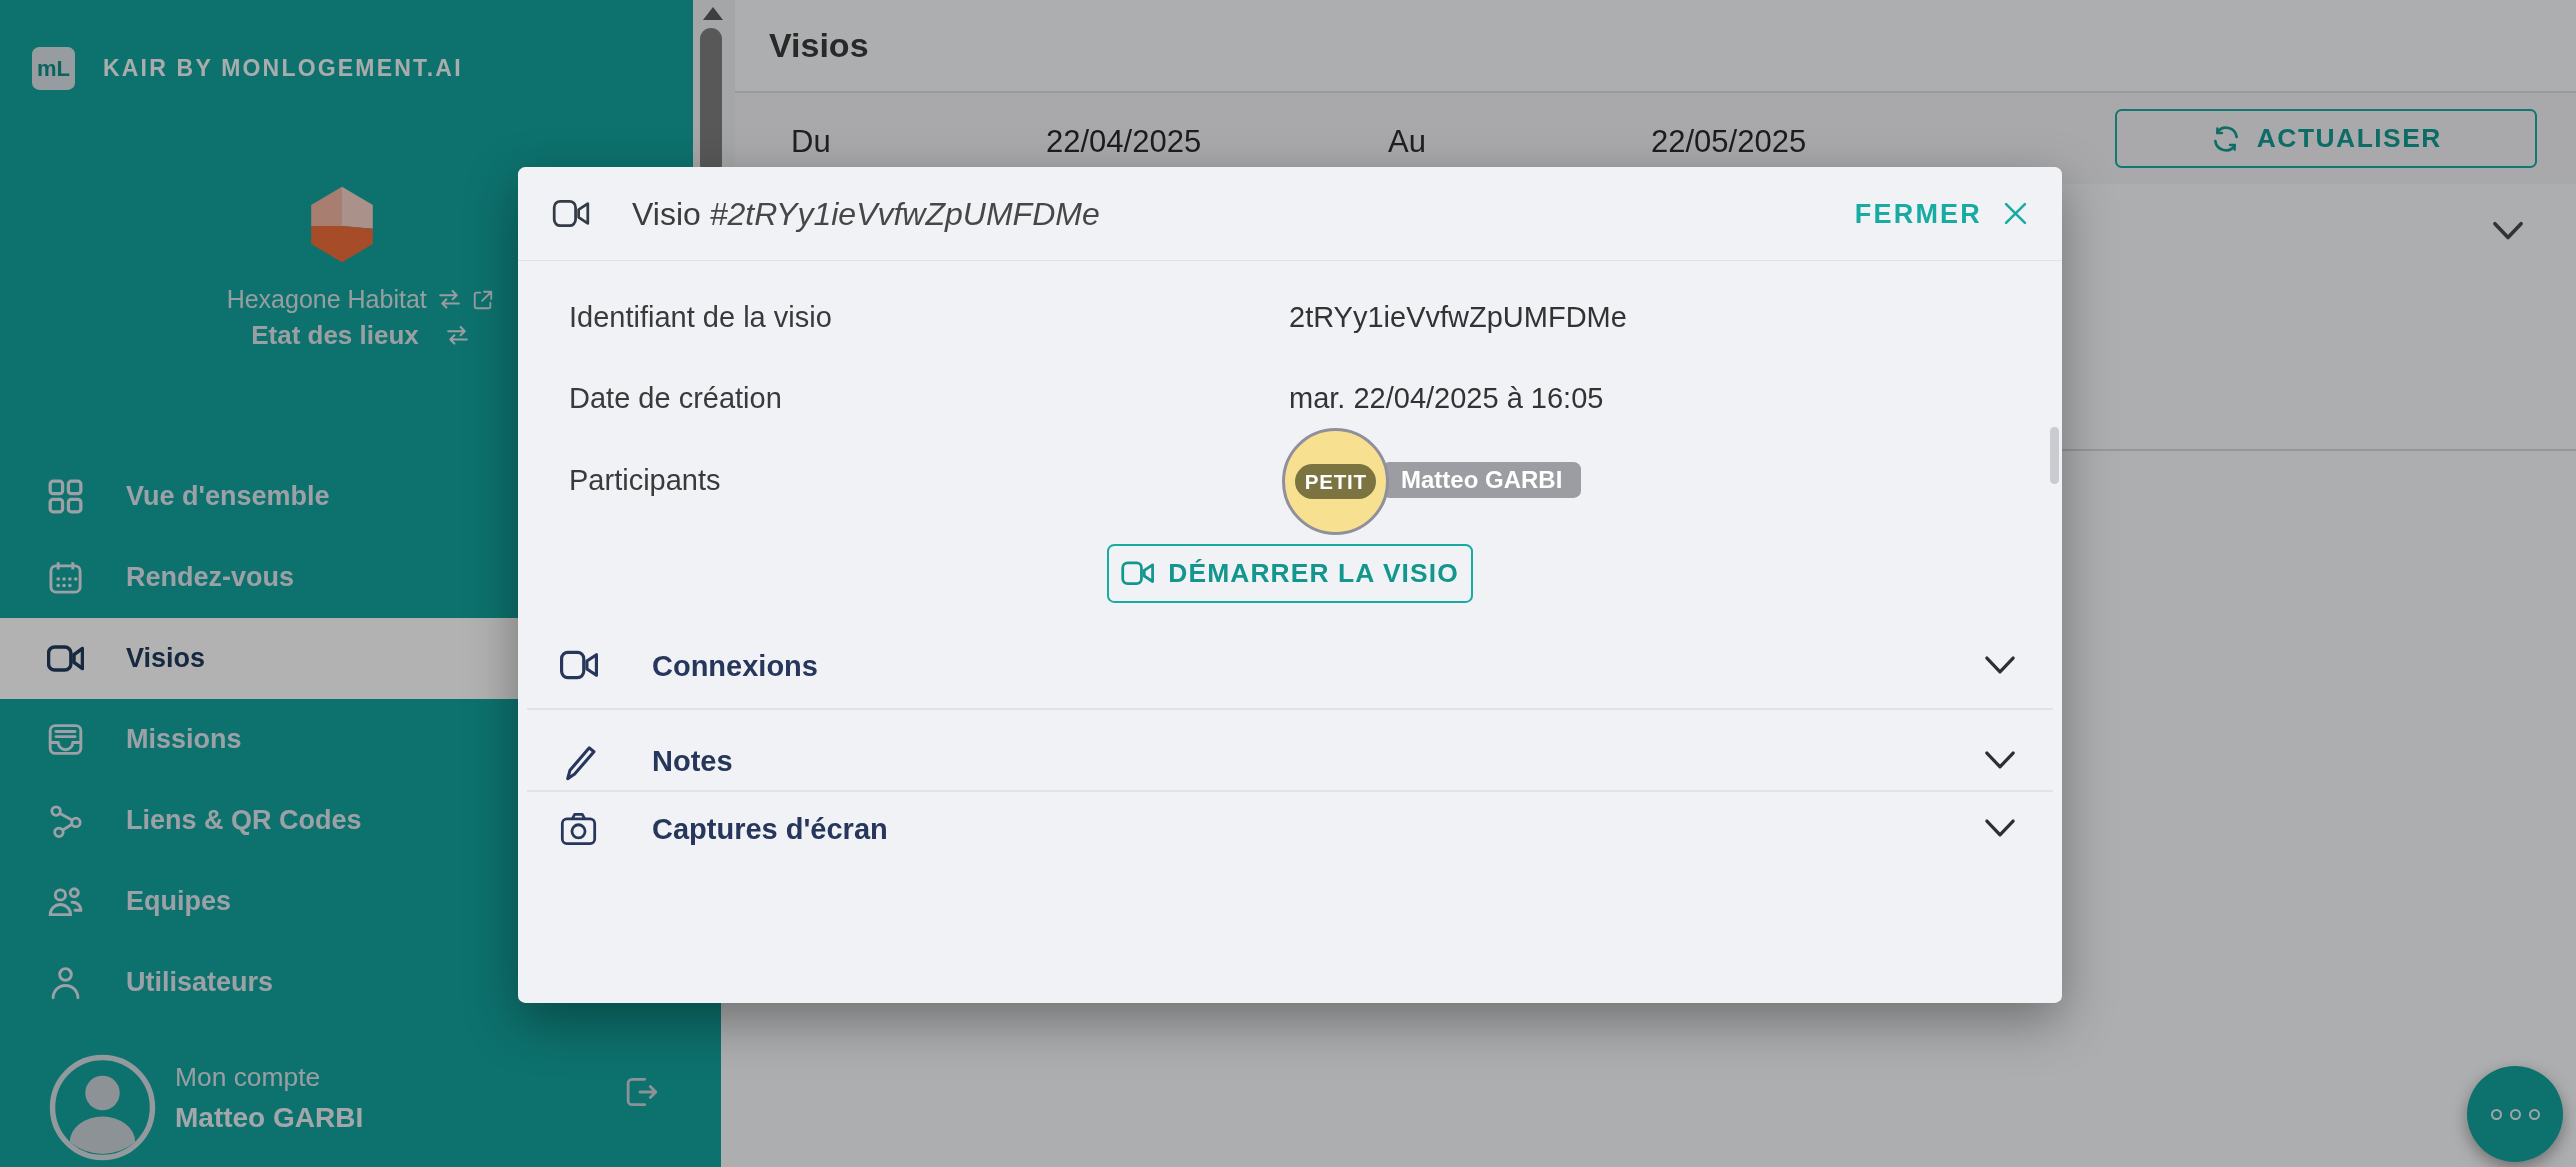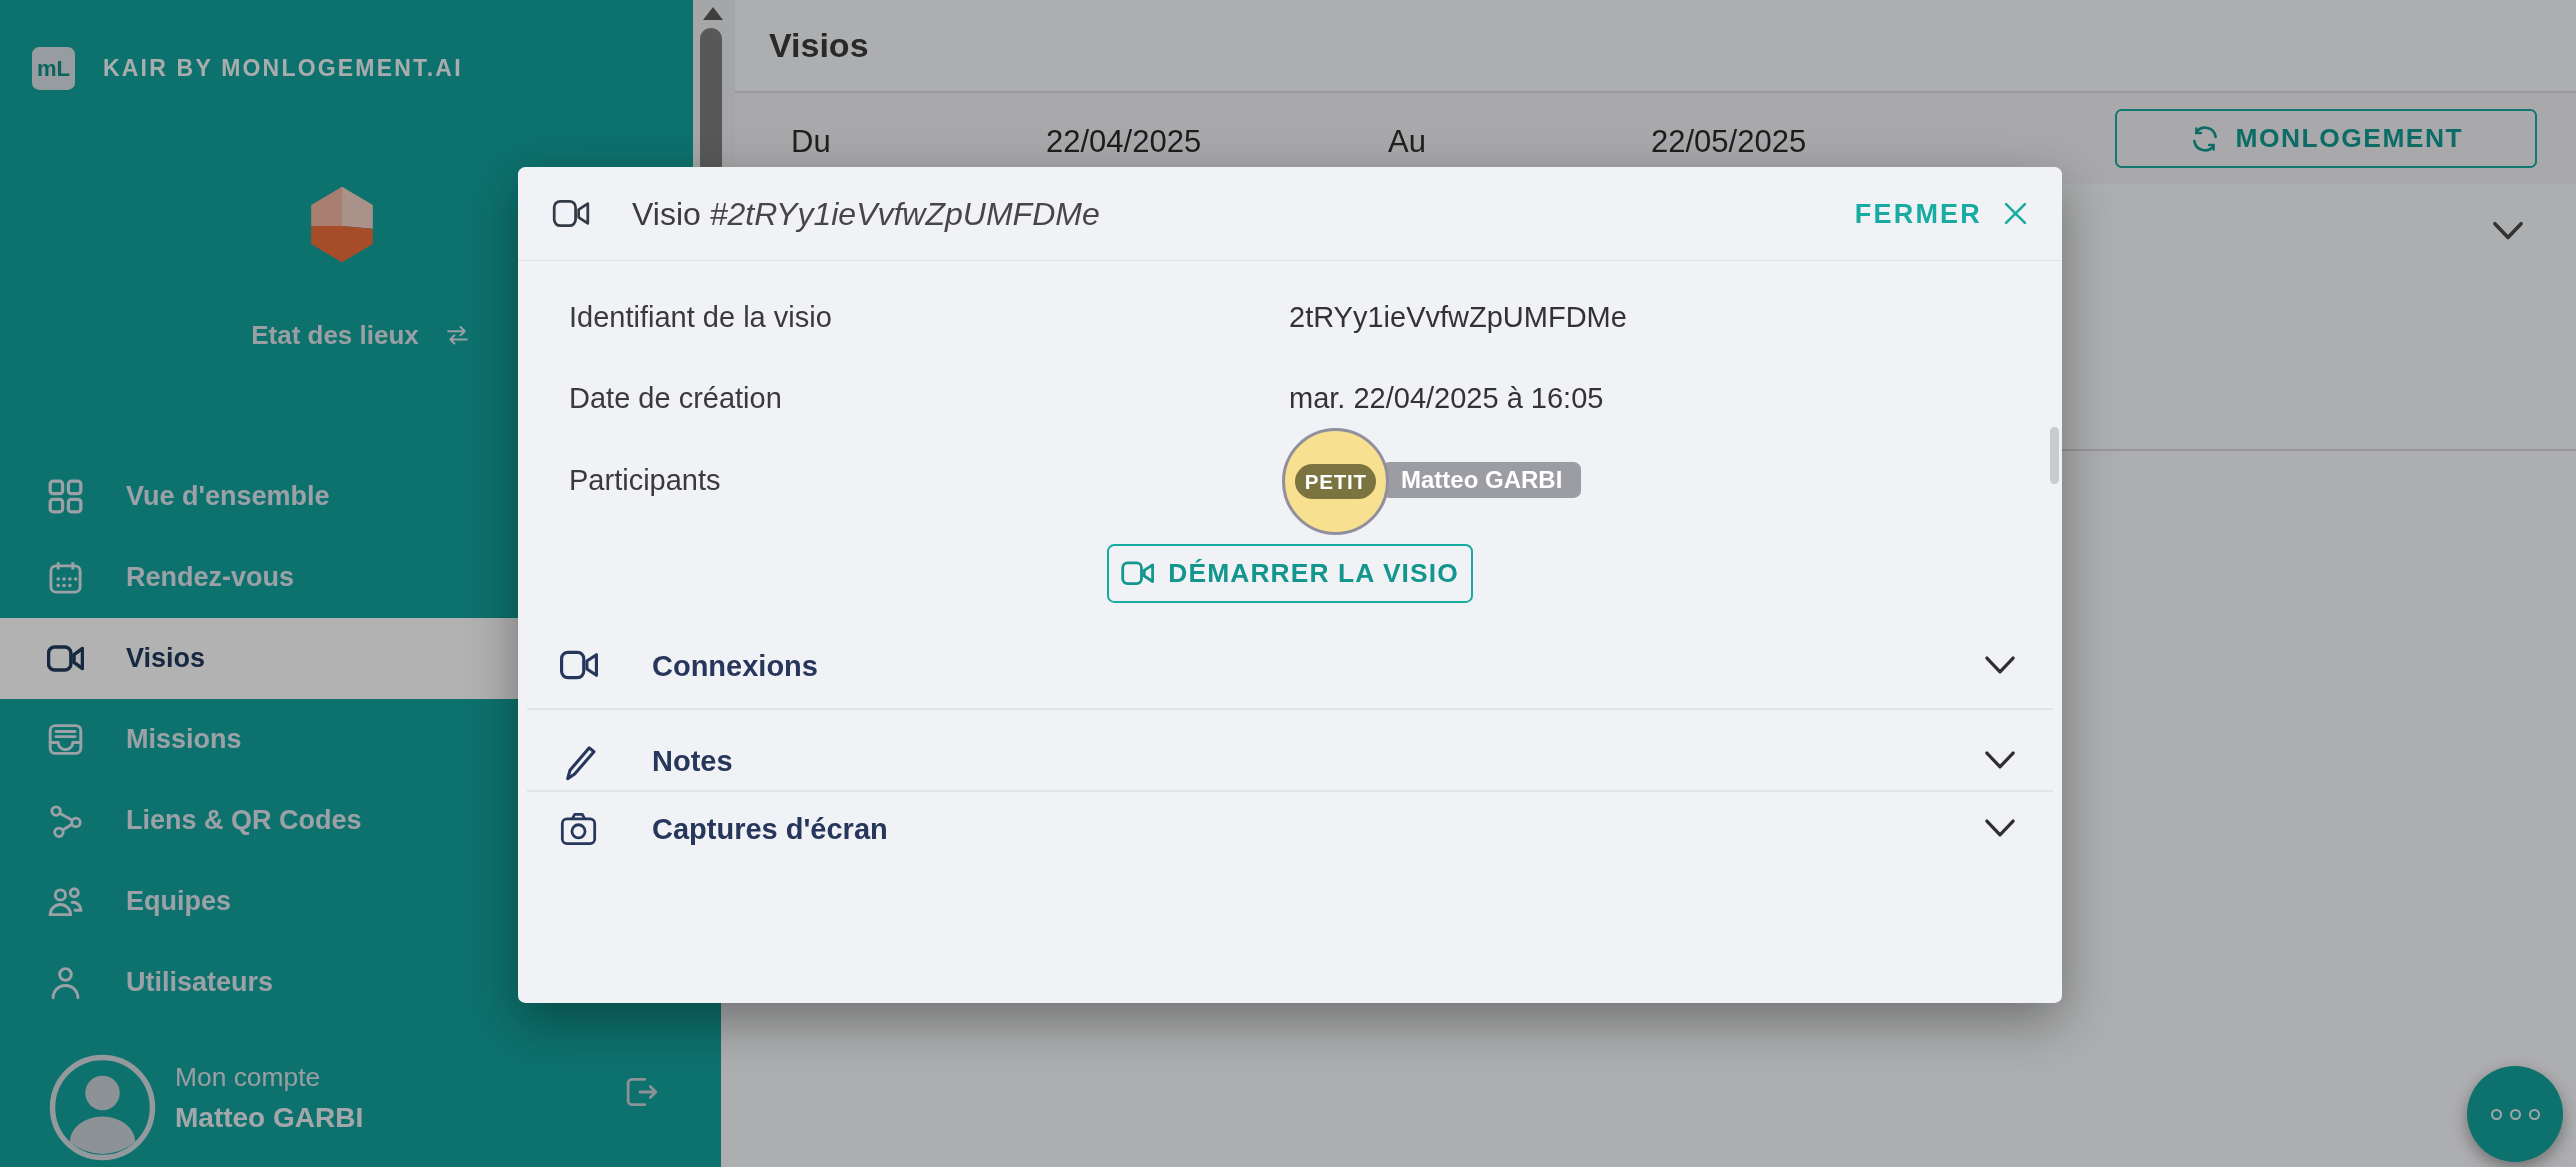--- a/index.html
+++ b/index.html
@@ -88,20 +88,35 @@
 
   <div class="cube">
     <svg width="70" height="79" viewBox="0 0 100 112">
       <polygon points="50,2 6,28 6,58 50,58" fill="#F0B5A0"></polygon>
       <polygon points="50,2 94,28 94,62 50,58" fill="#F4D2C6"></polygon>
       <polygon points="6,58 50,58 94,62 94,84 50,110 6,84" fill="#EE6E3A"></polygon>
       <polygon points="50,58 50,110 94,84 94,62" fill="#E8halt" fill-opacity="0"></polygon>
     </svg>
   </div>
 
+  <div class="org-name">
+    <span>Hexagone Habitat</span>
+    <span class="mini-icon">
+      <svg width="25" height="20.6" viewBox="0 0 24 20" fill="none" stroke="#D8E1E5" stroke-width="2" stroke-linecap="round" stroke-linejoin="round">
+          <path d="M3 6 h16 M15 2 l4 4 -4 4"></path>
+          <path d="M21 14 H5 M9 10 l-4 4 4 4"></path>
+        </svg>
+    </span>
+    <span class="mini-icon">
+      <svg width="22" height="22" viewBox="0 0 24 24" fill="none" stroke="#D8E1E5" stroke-width="2" stroke-linecap="round" stroke-linejoin="round">
+          <path d="M9 4 H5 a2 2 0 0 0 -2 2 v13 a2 2 0 0 0 2 2 h13 a2 2 0 0 0 2 -2 v-4"></path>
+          <path d="M13 3 h8 v8 M21 3 L11 13"></path>
+        </svg>
+    </span>
+  </div>
   <div class="org-context">
     <span>Etat des lieux</span>
     <span class="mini-icon">
       <svg width="25" height="20.6" viewBox="0 0 24 20" fill="none" stroke="#DCE4E8" stroke-width="2" stroke-linecap="round" stroke-linejoin="round">
           <path d="M3 6 h16 M15 2 l4 4 -4 4"></path>
           <path d="M21 14 H5 M9 10 l-4 4 4 4"></path>
         </svg>
     </span>
   </div>
 
@@ -224,21 +239,21 @@
     <span class="filter-value" style="left:930px;">22/05/2025</span>
     <button class="refresh-btn">
       <span style="display:inline-flex;">
         <svg width="32" height="32" viewBox="0 0 48 48" fill="none" stroke="#149B93" stroke-width="4" stroke-linecap="round">
             <path d="M40 21 a16 16 0 0 0 -29 -7"></path>
             <path d="M11 8 v7 h7" stroke-width="3.5"></path>
             <path d="M8 27 a16 16 0 0 0 29 7"></path>
             <path d="M37 40 v-7 h-7" stroke-width="3.5"></path>
           </svg>
       </span>
-      <span>MONLOGEMENT</span>
+      <span>ACTUALISER</span>
     </button>
   </div>
   <span class="bg-chevron">
     <svg width="32" height="22" viewBox="0 0 44 30" fill="none" stroke="#4A4A4A" stroke-width="5" stroke-linecap="round" stroke-linejoin="round">
         <polyline points="4,5 22,24 40,5"></polyline>
       </svg>
   </span>
   <div class="bg-divider"></div>
 </div>
 

